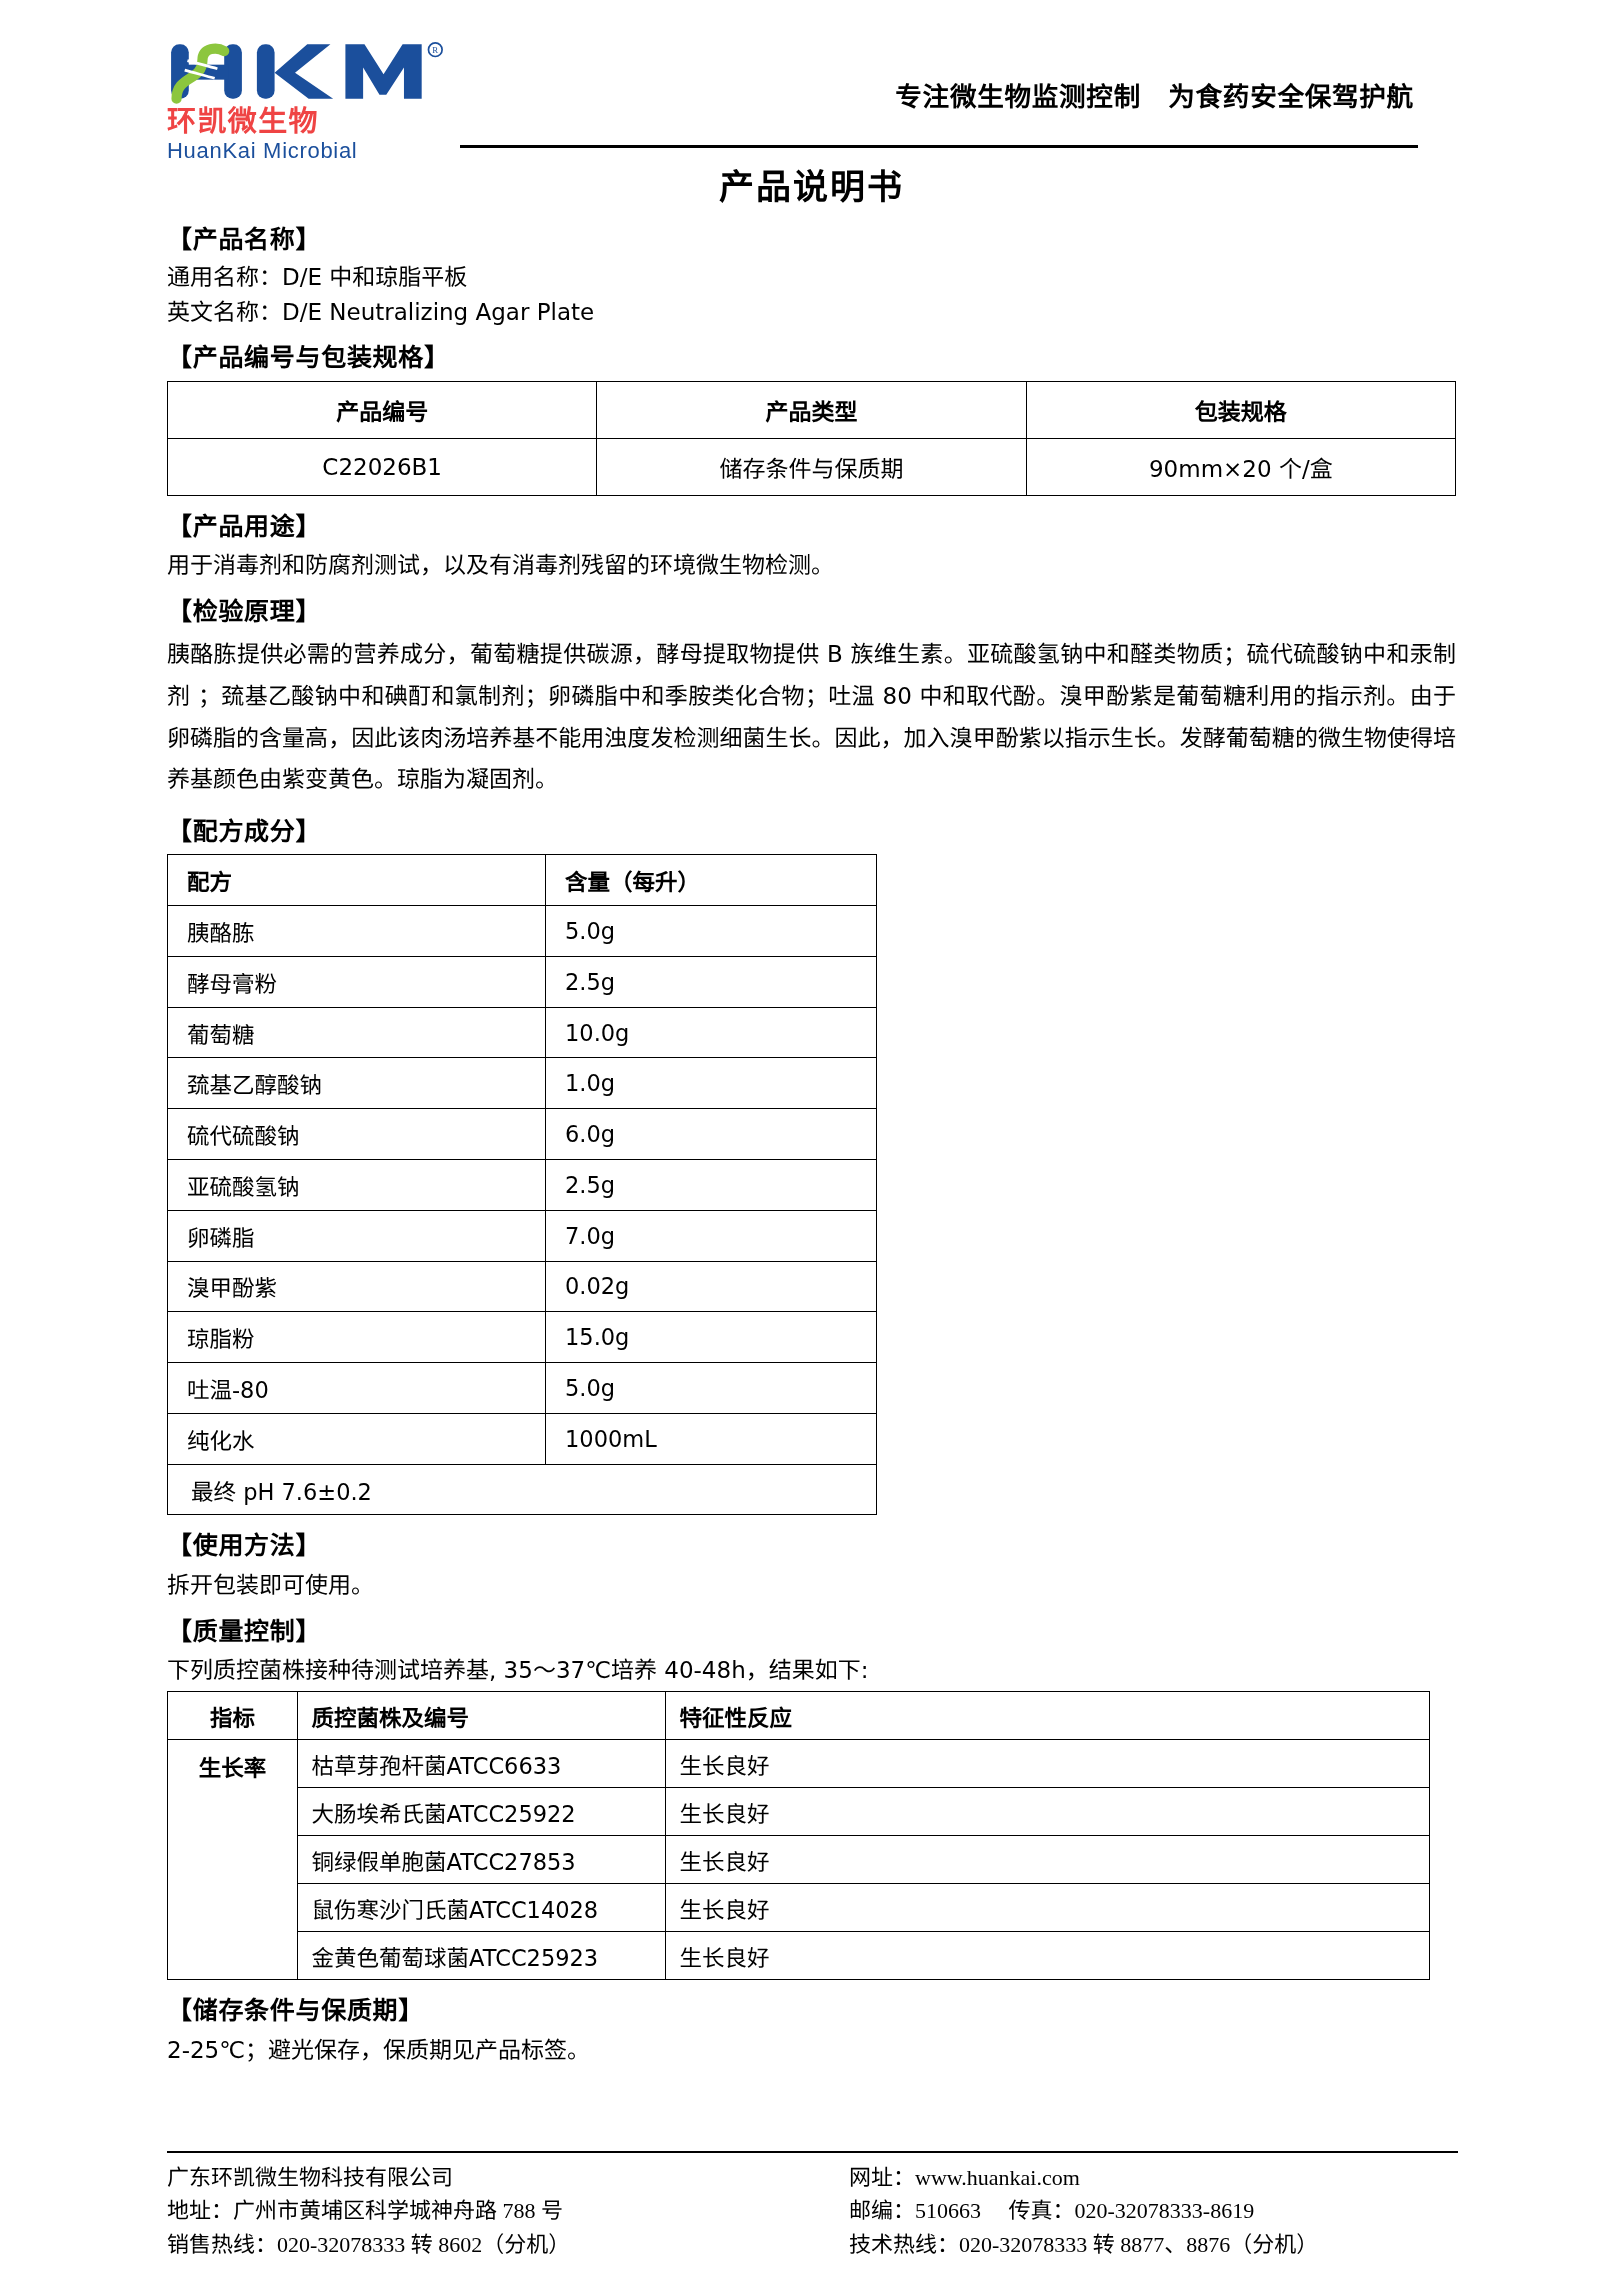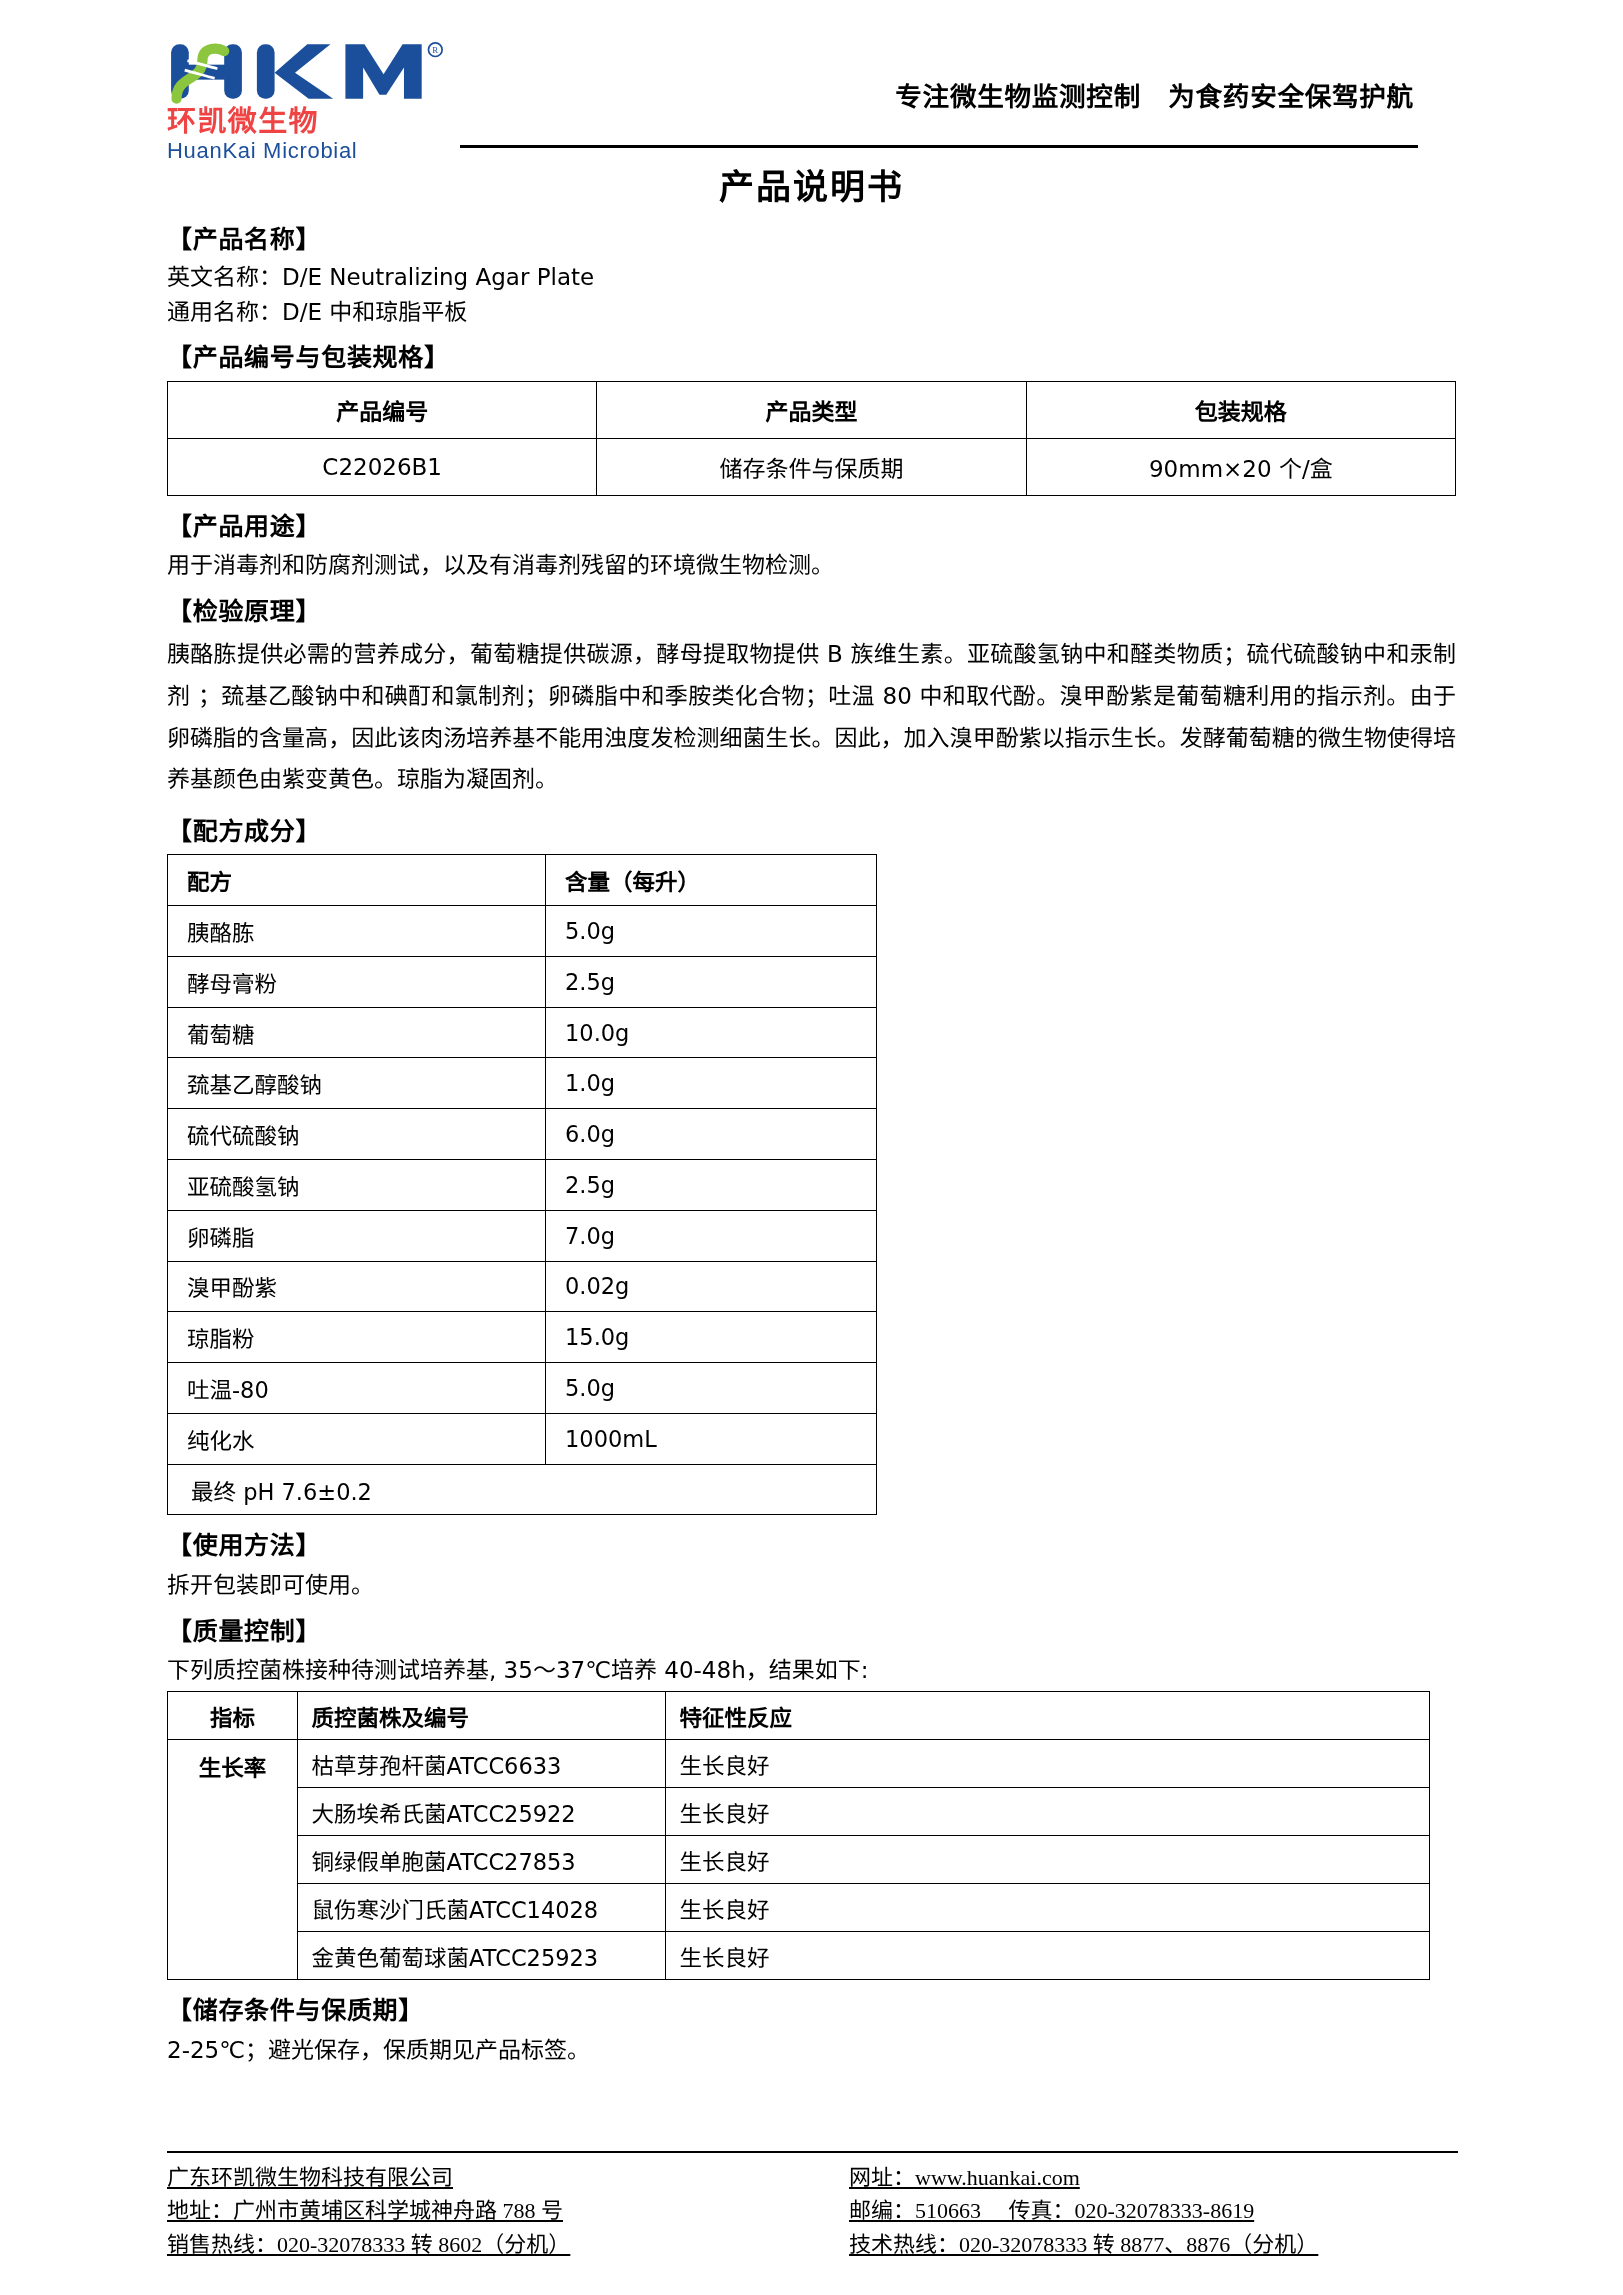--- a/index.html
+++ b/index.html
@@ -199,21 +199,20 @@
     padding-left: 0;
   }
   .tbl-qc th.qc-col-1 { text-align: center; padding-left: 0; }
 
   
   .footer {
     position: absolute;
     left: 167px;
     right: 165px;
     bottom: 34px;
-    text-decoration: underline;
   }
   .footer-rule {
     border-top: 2.7px solid #000;
     margin-bottom: 8.2px;
   }
   .footer-cols {
     display: flex;
     font-family: "Liberation Serif", "DejaVu Serif", serif;
     font-size: 22px;
     line-height: 1.52;
@@ -259,24 +258,24 @@
       <div class="header-rule"></div>
     </div>
   </div>
 
   <div class="doc-title-cn">产品说明书</div>
 
   <div class="content">
 
     <div class="section-head">【产品名称】</div>
     <div class="para">
-      <span>英文名称：</span><span>D/E Neutralizing Agar Plate</span>
+      <span>通用名称：</span><span>D/E 中和琼脂平板</span>
     </div>
     <div class="para">
-      <span>通用名称：</span><span>D/E 中和琼脂平板</span>
+      <span>英文名称：</span><span>D/E Neutralizing Agar Plate</span>
     </div>
 
     <div class="section-head">【产品编号与包装规格】</div>
     <table class="tbl-product">
       <thead>
         <tr>
           <th>产品编号</th>
           <th>产品类型</th>
           <th>包装规格</th>
         </tr>

